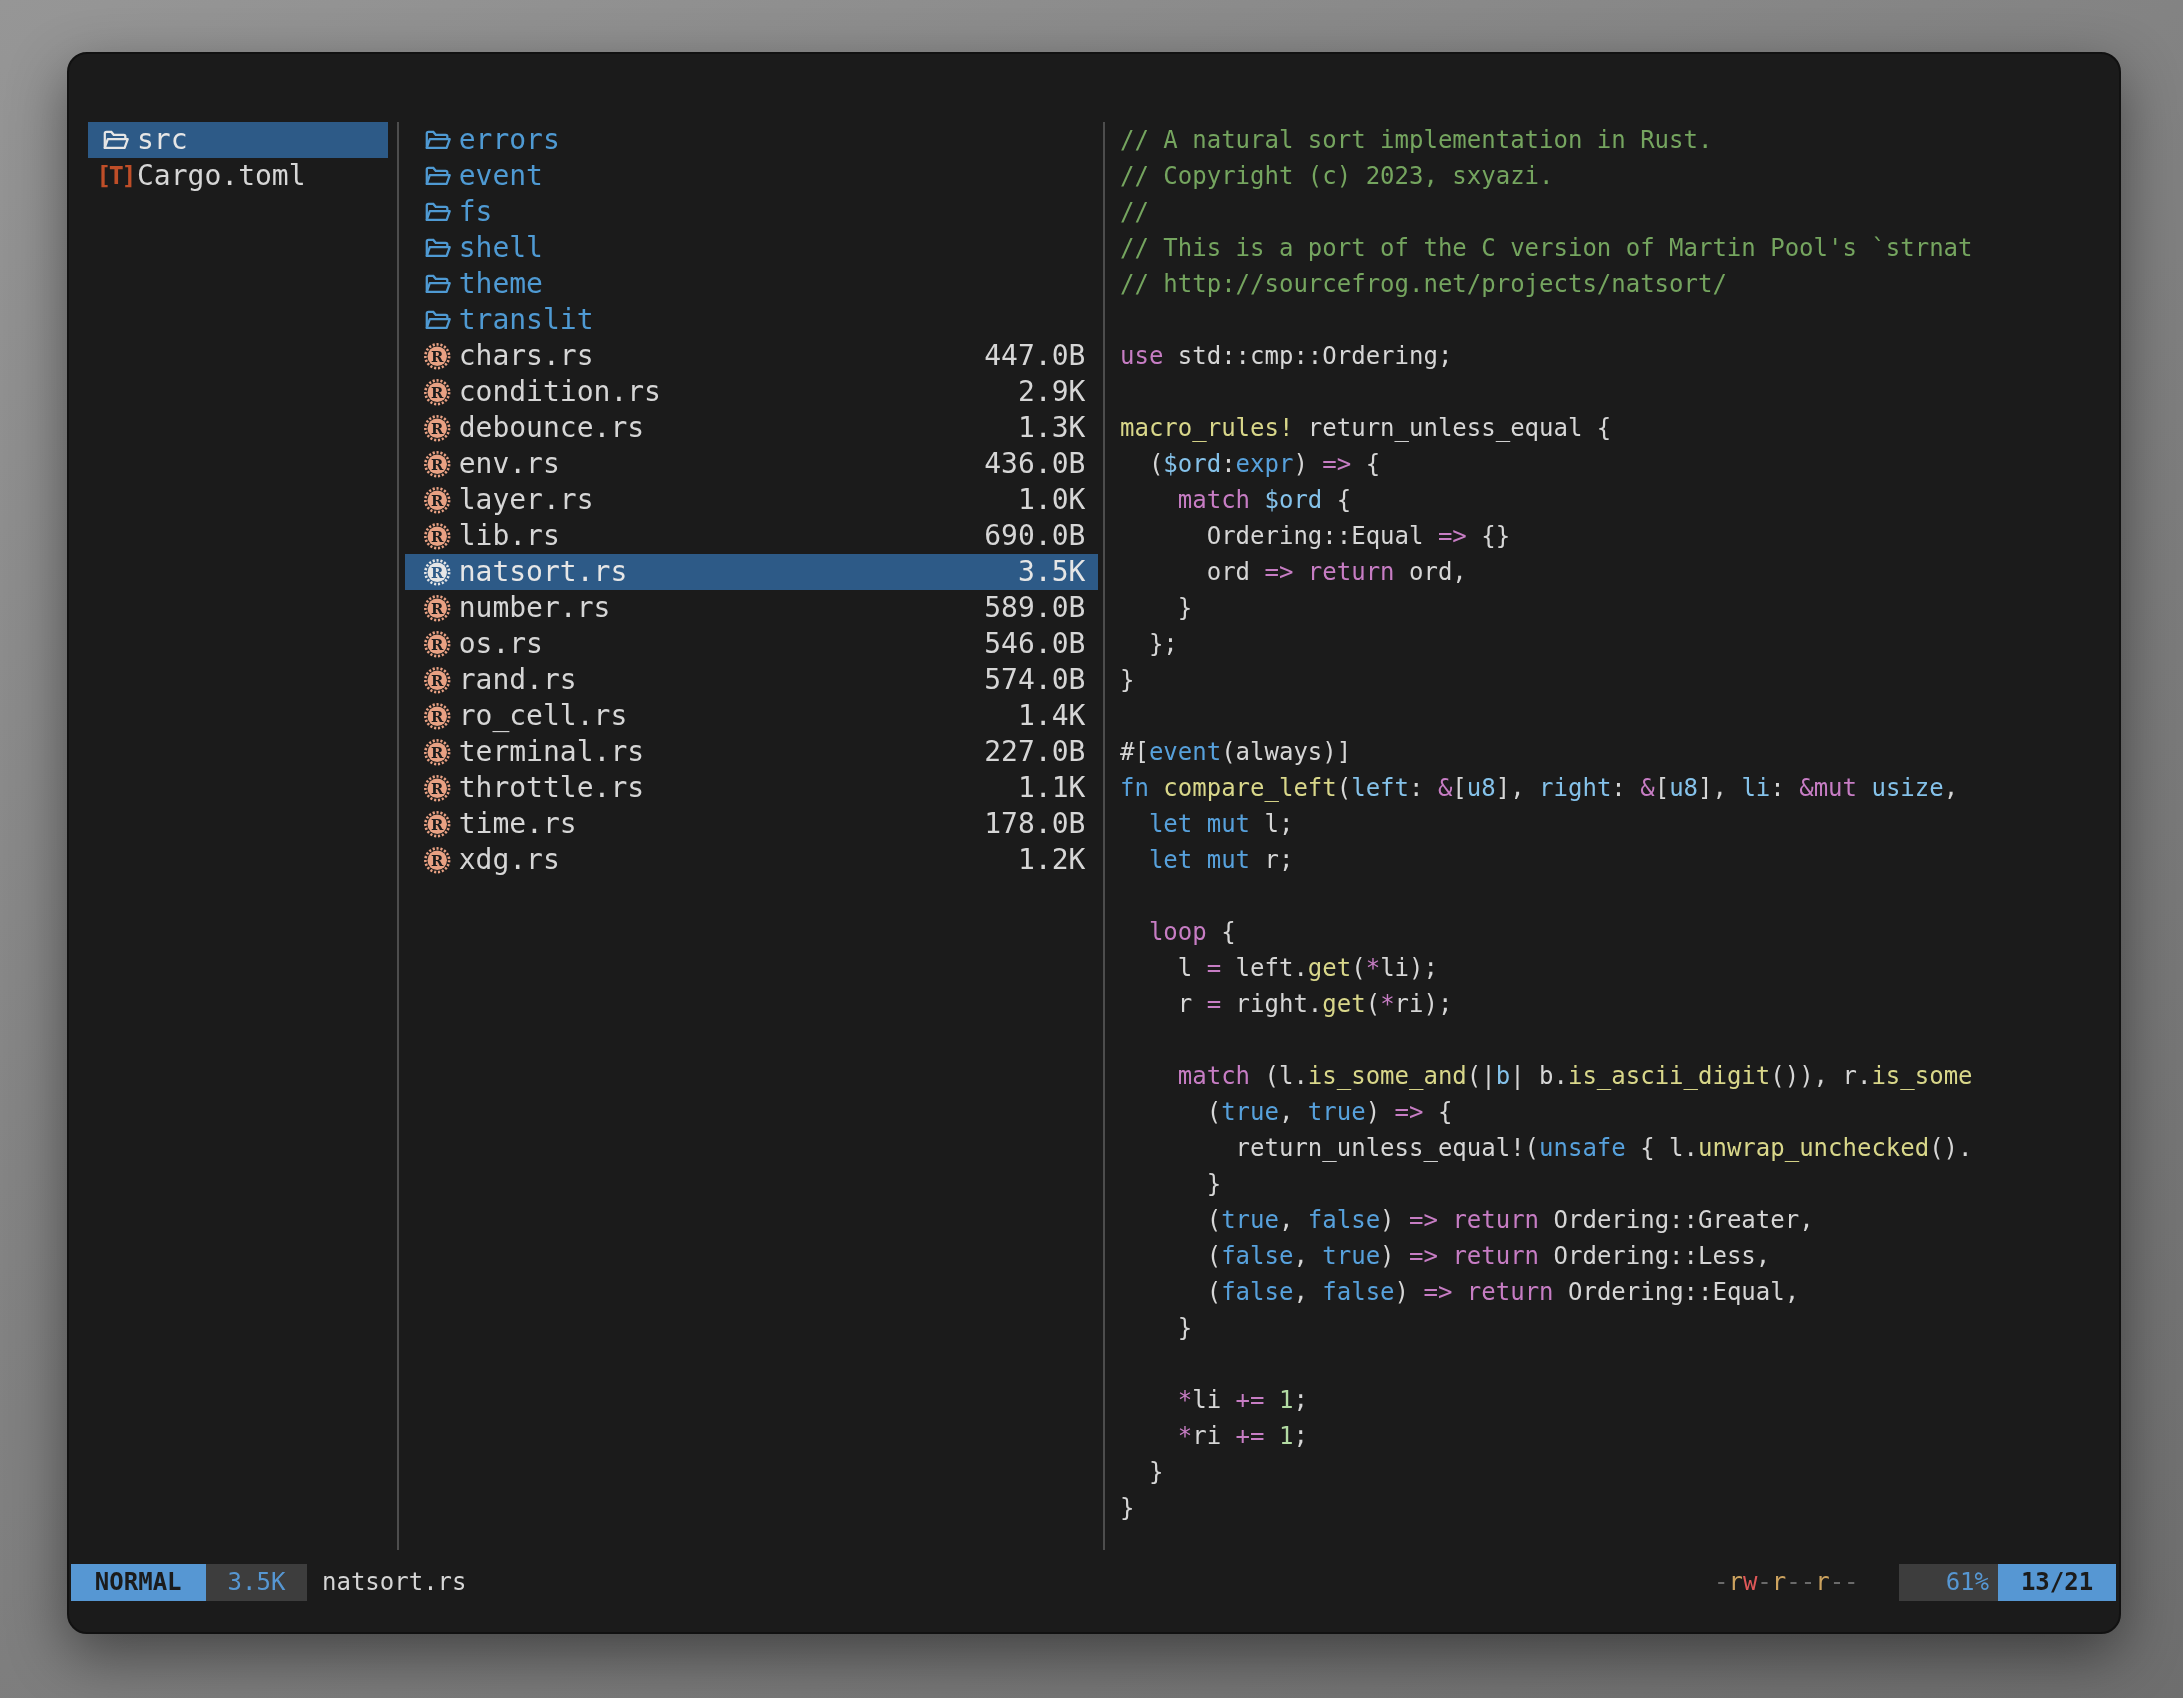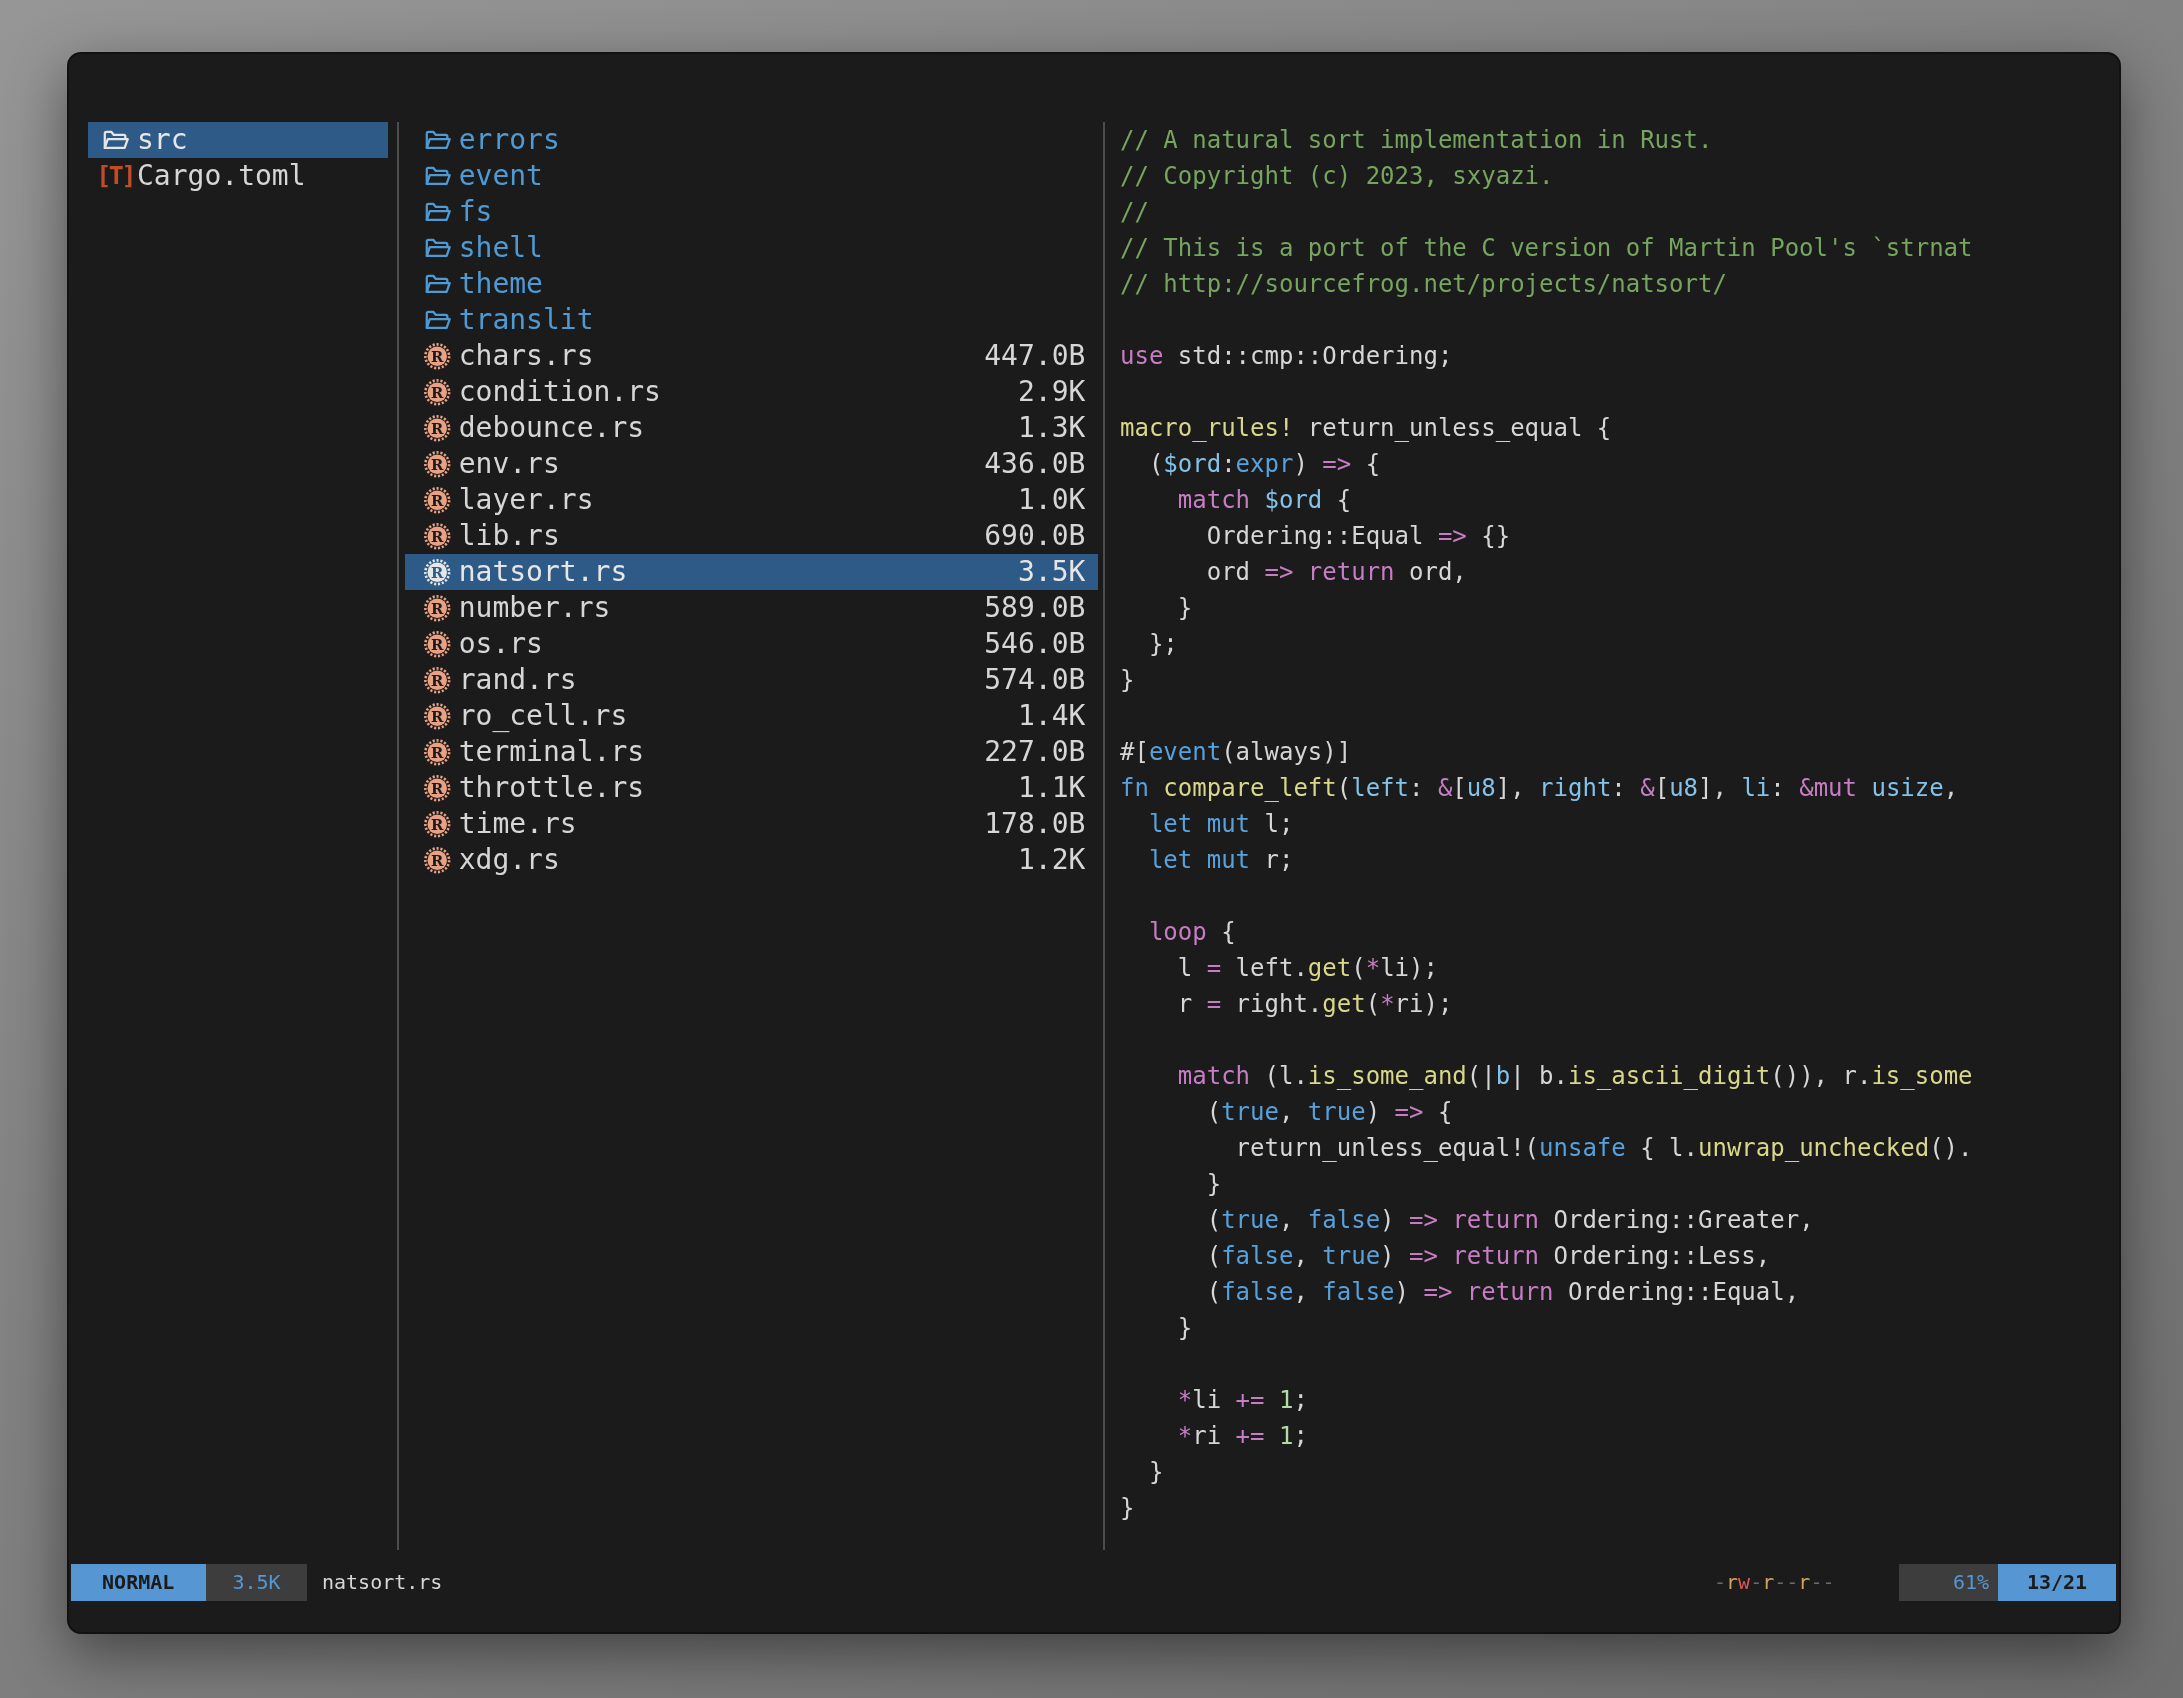--- a/index.html
+++ b/index.html
@@ -25,21 +25,21 @@
   *{box-sizing:border-box;margin:0;padding:0}
   html,body{width:2183px;height:1698px;overflow:hidden}
   body{
     background:linear-gradient(150deg,#969696 0%,#848484 40%,#6e6e6e 100%);
     font-family:"DejaVu Sans Mono","Liberation Mono",monospace;
   }
   .window{
     position:absolute;left:67px;top:52px;width:2054px;height:1582px;
     background:var(--bg-window);
     border:2.5px solid #111;
-    border-radius:14px;
+    border-radius:20px;
     box-shadow:0 20px 59px rgba(0,0,0,.45);
     overflow:hidden;
   }
   .pane{position:absolute;top:68px}
   .pane1{left:18.5px;width:300px}
   .pane2{left:336px;width:693px}
   .pane3{left:1051px;width:993px;overflow:hidden}
   .divider{position:absolute;top:68px;height:1428px;width:1.7px;background:var(--divider-gray)}
   .d1{left:328px}
   .d2{left:1034px}
@@ -66,21 +66,21 @@
     white-space:pre;color:var(--file-gray);
   }
   .tk-com{color:var(--comment-green)}
   .tk-kw{color:var(--keyword-magenta)}
   .tk-fn{color:var(--function-yellow)}
   .tk-blue{color:var(--keyword-blue)}
   .tk-cyan{color:var(--type-cyan)}
   .tk-num{color:var(--number-green)}
   .tk-txt{color:var(--file-gray)}
 
-  .statusbar{position:absolute;left:0;top:1510px;width:2054px;height:37px;font-size:20px;line-height:37px}
+  .statusbar{position:absolute;left:0;top:1510px;width:2054px;height:37px;font-size:24px;line-height:37px}
   .chip{position:absolute;top:0;height:37px;text-align:center}
   .chip.mode{left:1.7px;width:135px;background:var(--accent-blue);color:#1b1b1b;font-weight:bold}
   .chip.fsize{left:137px;width:101px;background:var(--chip-gray);color:var(--accent-blue)}
   .fname{position:absolute;left:253px;color:var(--file-gray)}
   .perms{position:absolute;left:1645px;letter-spacing:0}
   .perms .pm-r{color:var(--perm-r)}
   .perms .pm-w{color:var(--perm-w)}
   .perms .pm-dash{color:var(--perm-dash)}
   .chip.pct{left:1830px;width:105px;background:var(--chip-gray);color:var(--accent-blue);text-align:right;padding-right:15px}
   .chip.pos{left:1929px;width:118px;background:var(--accent-blue);color:#1b1b1b;font-weight:bold}

